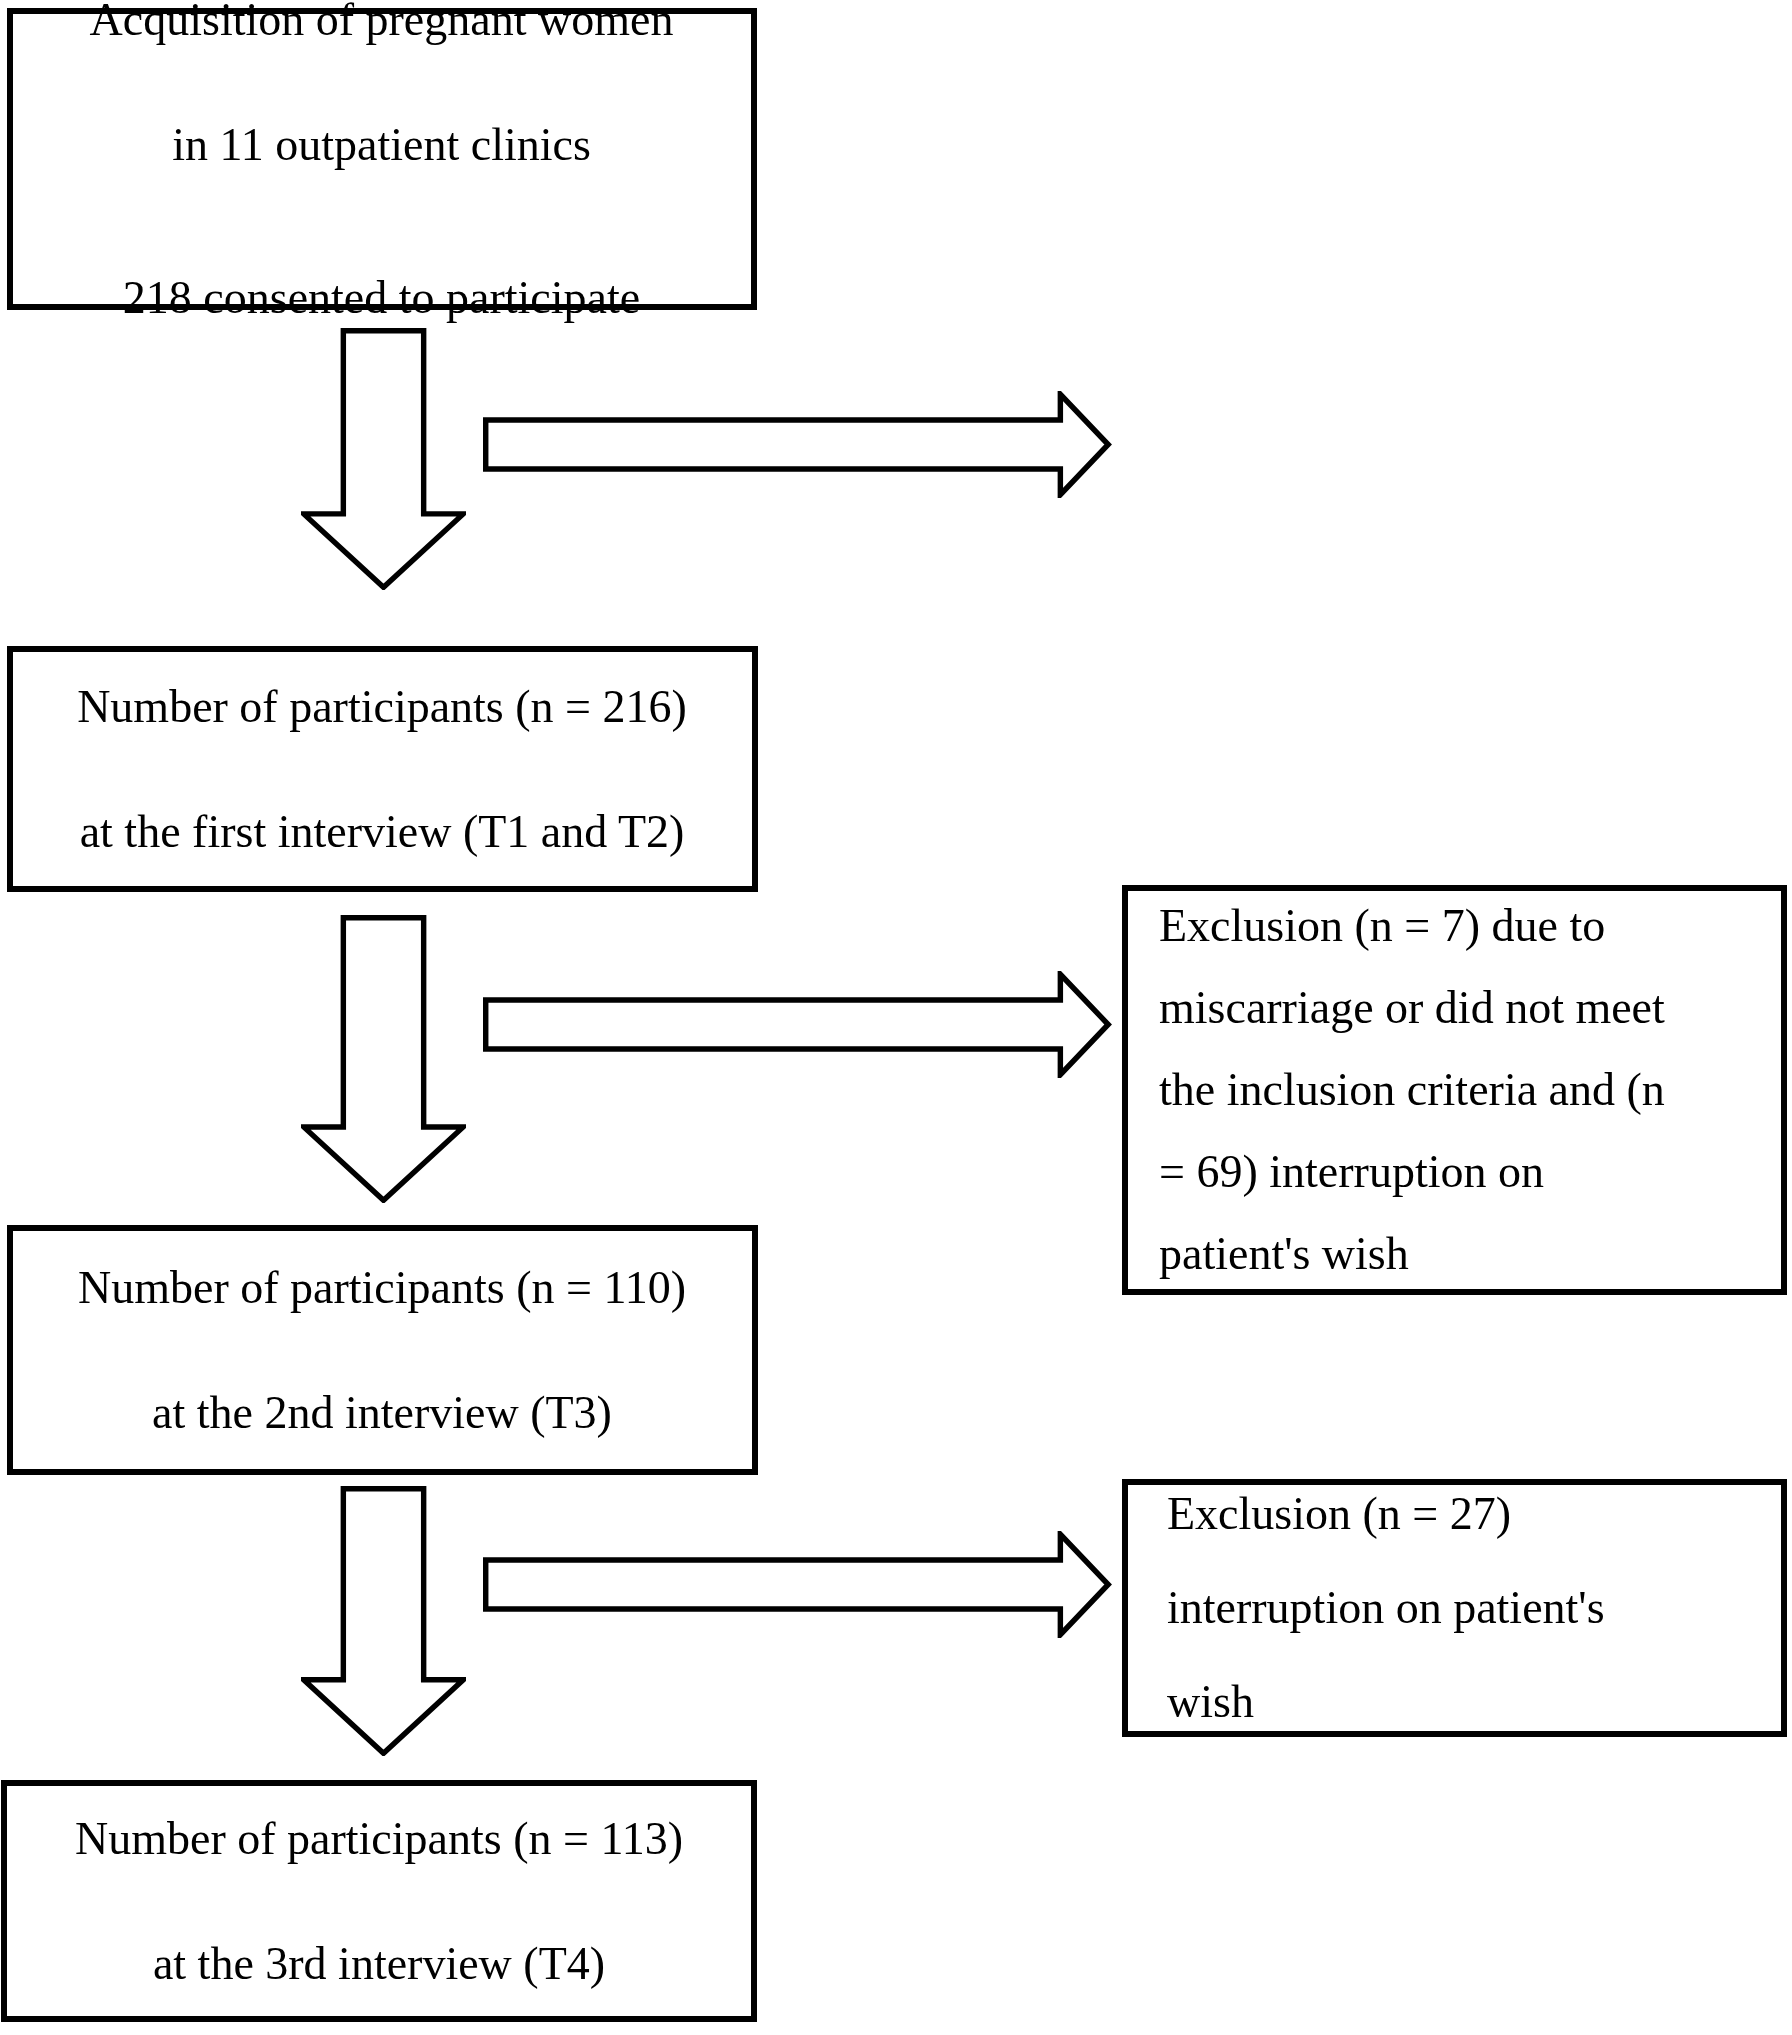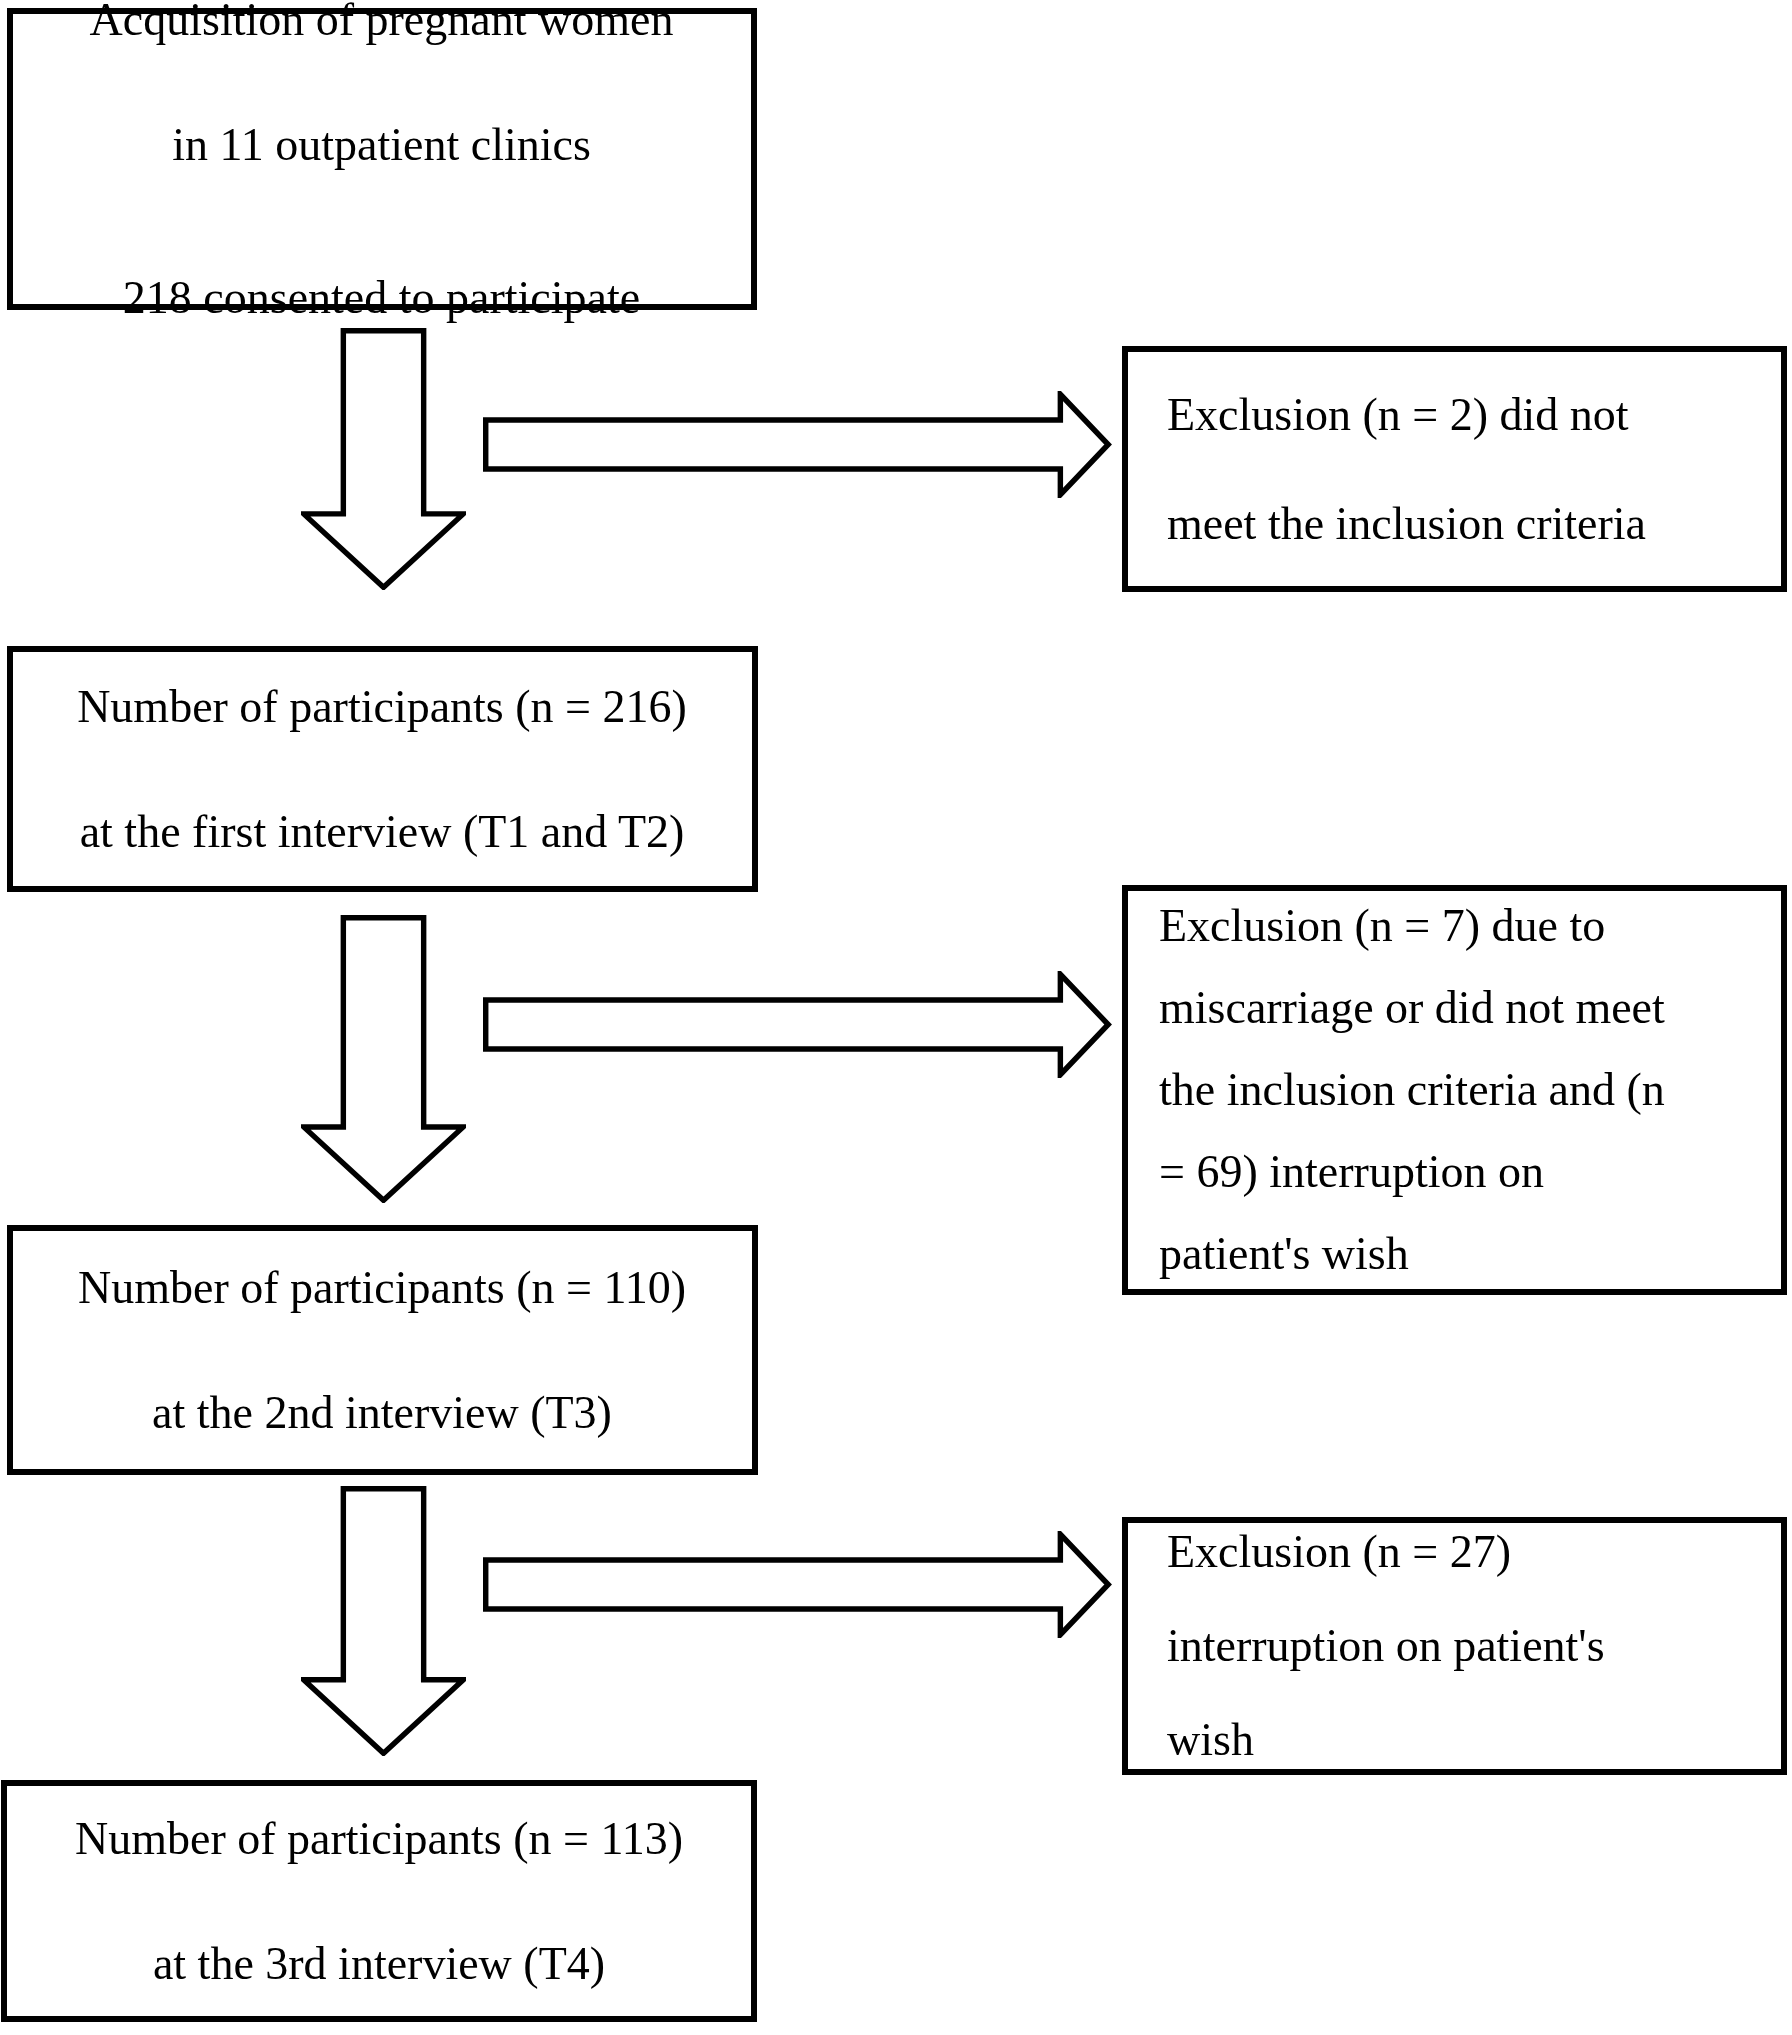--- a/index.html
+++ b/index.html
@@ -32,21 +32,21 @@
     line-height: 77px;
     gap: 48px;
   }
   .excl {
     align-items: flex-start;
     text-align: left;
     padding: 0 22px 0 39px;
   }
   .ex1 { line-height: 109px; }
   .ex2 { line-height: 82px; }
-  .ex3 { line-height: 94px; margin-top: 38px; }
+  .ex3 { line-height: 94px; }
   .para-gap { margin-top: 28px; }
   .arrow {
     position: absolute;
   }
   .arrow svg {
     display: block;
     width: 100%;
     height: 100%;
   }
   .arrow polygon {
@@ -90,24 +90,20 @@
   <div class="node proc" id="box-interview2">
     <div>Number of participants (n = 110)</div>
     <div>at the 2nd interview (T3)</div>
   </div>
 
   <div class="node proc" id="box-interview3">
     <div>Number of participants (n = 113)</div>
     <div>at the 3rd interview (T4)</div>
   </div>
 
-  <div class="node excl ex1" id="box-exclusion1">
-    <div>Exclusion (n = 2) did not</div>
-    <div>meet the inclusion criteria</div>
-  </div>
 
   <div class="node excl ex2" id="box-exclusion2">
     <div>Exclusion (n = 7) due to</div>
     <div>miscarriage or did not meet</div>
     <div>the inclusion criteria and (n</div>
     <div>= 69) interruption on</div>
     <div>patient's wish</div>
   </div>
 
   <div class="node excl ex3" id="box-exclusion3">

